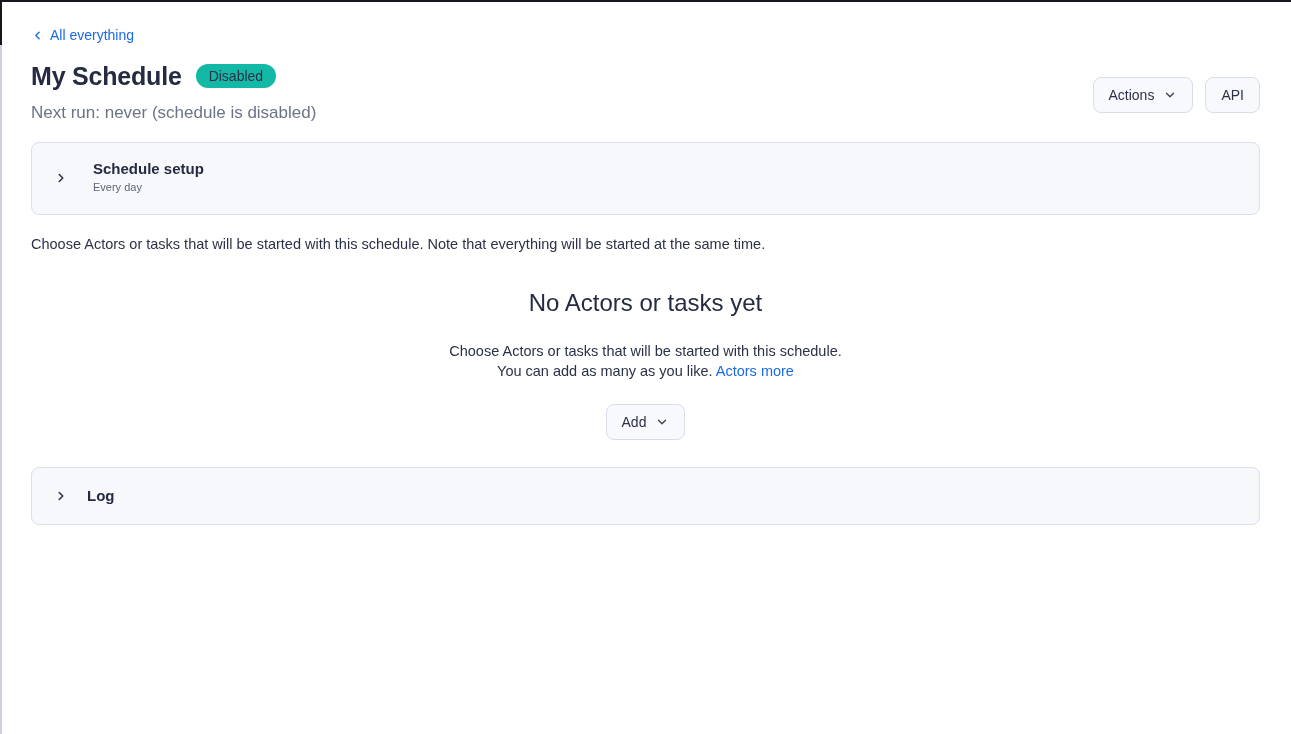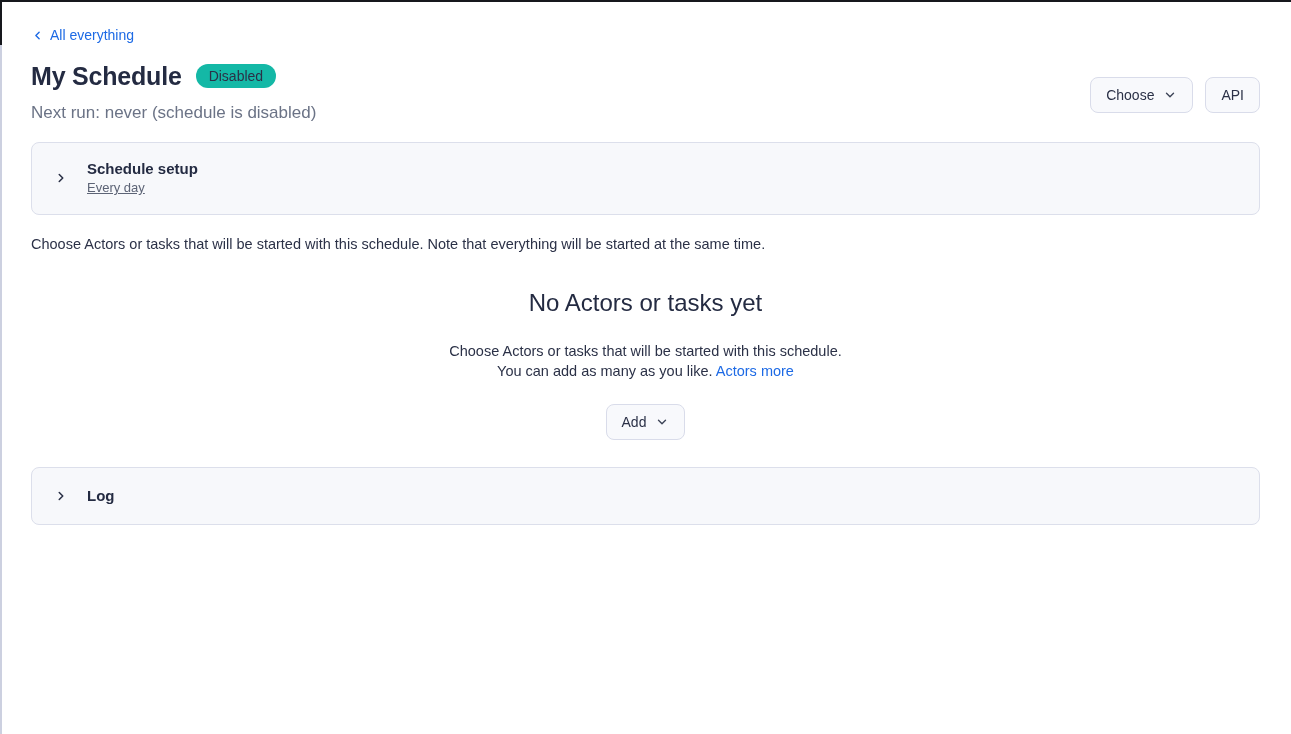--- a/index.html
+++ b/index.html
@@ -49,26 +49,26 @@
     cursor: pointer;
   }
   .btn svg { display: block; color: #3d4457; }
 
   
   .panel {
     background: #f7f8fb; border: 1px solid #dcdfeb; border-radius: 8px;
     display: flex; align-items: center;
     cursor: pointer;
   }
-  .panel-setup { margin-top: 19px; height: 73px; padding-left: 22px; }
+  .panel-setup { margin-top: 19px; height: 73px; padding-left: 22px; gap: 6px; }
   .panel-log   { margin-top: 27px; height: 58px; padding-left: 22px; }
   .panel .chevron { display: flex; align-items: center; color: #2b3147; }
   .panel-text { margin-left: 19px; }
   .panel-title { font-size: 15px; font-weight: 700; color: #242b42; line-height: 18px; }
-  .panel-subtitle { font-size: 13px; color: #5d6476; margin-top: 1px; line-height: 17px; text-decoration: underline; }
+  .panel-subtitle { font-size: 11px; color: #5d6476; margin-top: 1px; line-height: 17px; }
 
   
   .description { margin-top: 21px; font-size: 14.5px; color: #2b3147; }
 
   
   .empty-state { text-align: center; }
   .empty-title { margin-top: 37px; font-size: 24px; font-weight: 500; color: #242b42; }
   .empty-body { margin-top: 24px; font-size: 14.5px; line-height: 20px; color: #2b3147; }
   .link-inline { color: #1d6ae5; cursor: pointer; text-decoration: none; }
   .add-wrap { margin-top: 23px; display: flex; justify-content: center; }
@@ -87,21 +87,21 @@
       <span class="chevron">
         <svg width="13" height="13" viewBox="0 0 24 24" fill="none" stroke="currentColor" stroke-width="2.6" stroke-linecap="round" stroke-linejoin="round">
             <polyline points="15 18 9 12 15 6"></polyline>
           </svg>
       </span>
       <span>All everything</span>
     </a>
 
     <div class="header-actions">
       <button class="btn">
-        <span>Choose</span>
+        <span>Actions</span>
         <span>
           <svg width="14" height="14" viewBox="0 0 24 24" fill="none" stroke="currentColor" stroke-width="2.4" stroke-linecap="round" stroke-linejoin="round">
               <polyline points="6 9 12 15 18 9"></polyline>
             </svg>
         </span>
       </button>
       <button class="btn">
         <span>API</span>
       </button>
     </div>

